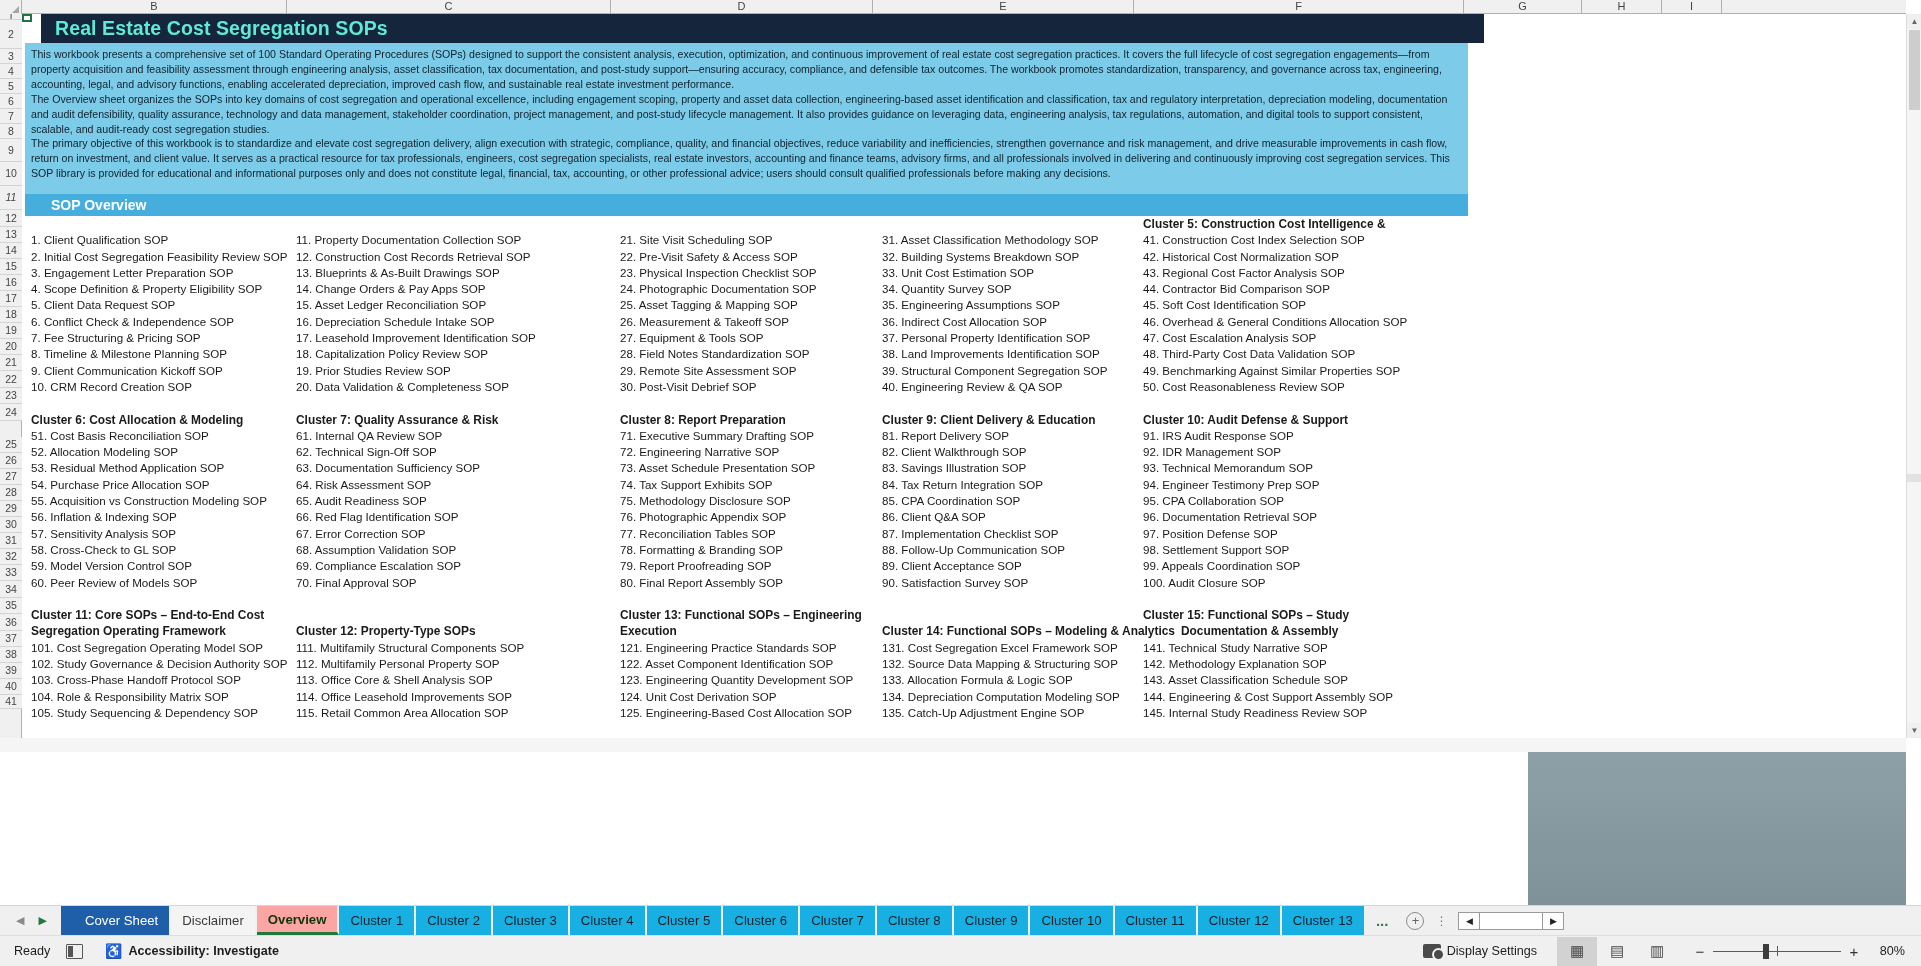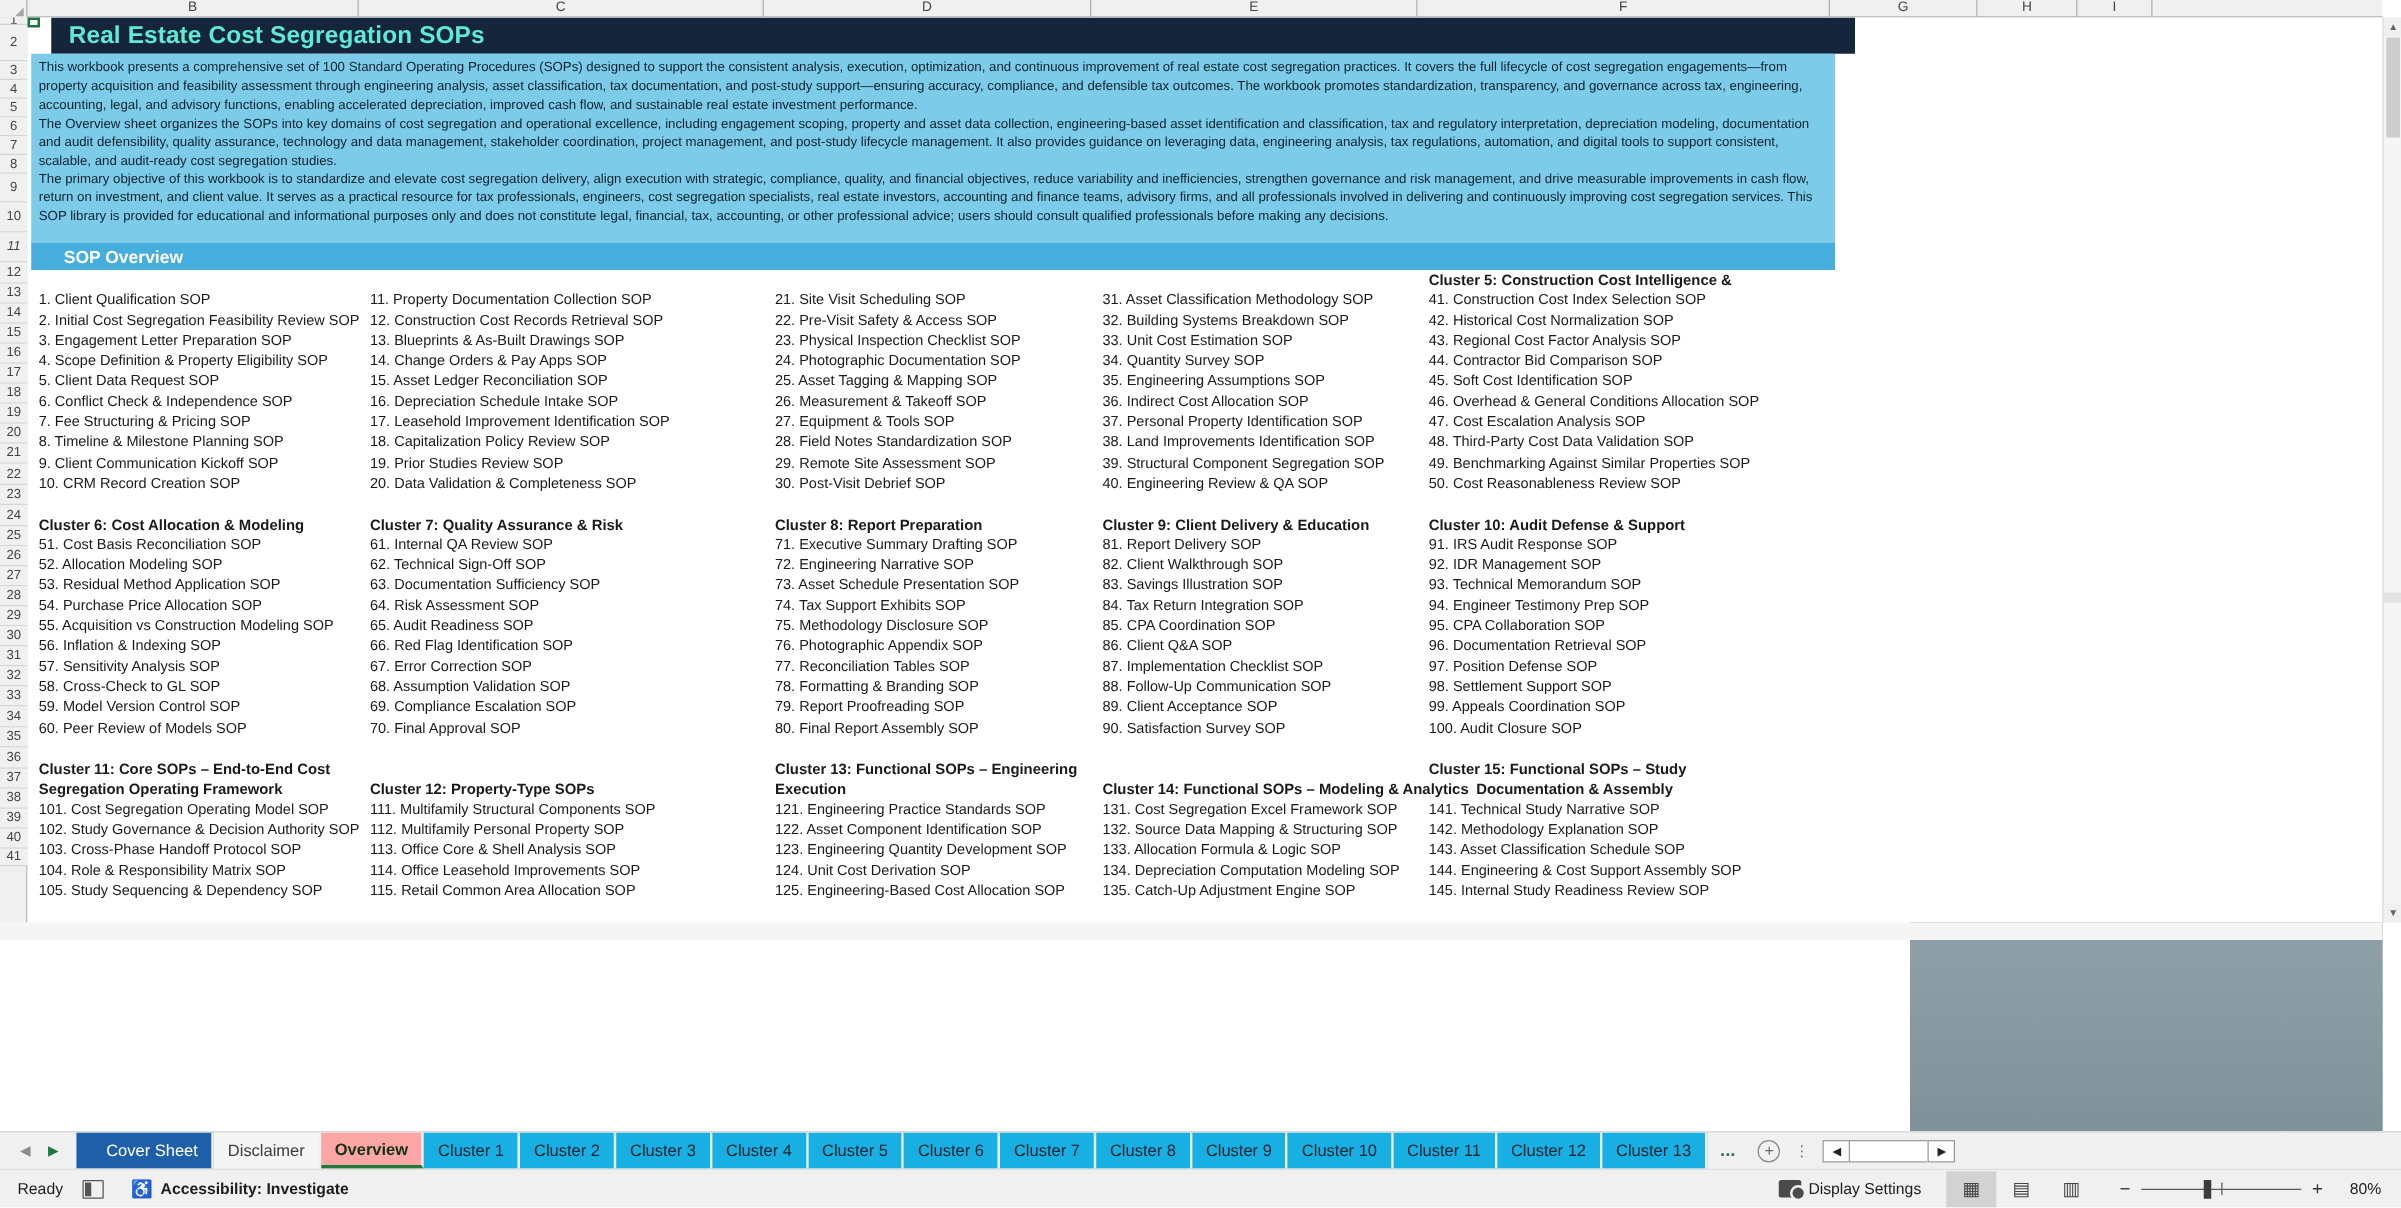--- a/index.html
+++ b/index.html
@@ -264,21 +264,21 @@
       <div class="rowhead" style="height: 16px;">15</div>
       <div class="rowhead" style="height: 16px;">16</div>
       <div class="rowhead" style="height: 16px;">17</div>
       <div class="rowhead" style="height: 16px;">18</div>
       <div class="rowhead" style="height: 16px;">19</div>
       <div class="rowhead" style="height: 16px;">20</div>
       <div class="rowhead" style="height: 16px;">21</div>
       <div class="rowhead" style="height: 17px;">22</div>
       <div class="rowhead" style="height: 16px;">23</div>
       <div class="rowhead" style="height: 17px;">24</div>
-      <div class="rowhead" style="height: 16px;">25</div>
+      <div class="rowhead" style="height: 16px; margin-top: 16px;">25</div>
       <div class="rowhead" style="height: 16px;">26</div>
       <div class="rowhead" style="height: 16px;">27</div>
       <div class="rowhead" style="height: 16px;">28</div>
       <div class="rowhead" style="height: 16px;">29</div>
       <div class="rowhead" style="height: 16px;">30</div>
       <div class="rowhead" style="height: 16px;">31</div>
       <div class="rowhead" style="height: 16px;">32</div>
       <div class="rowhead" style="height: 16px;">33</div>
       <div class="rowhead" style="height: 17px;">34</div>
       <div class="rowhead" style="height: 16px;">35</div>

